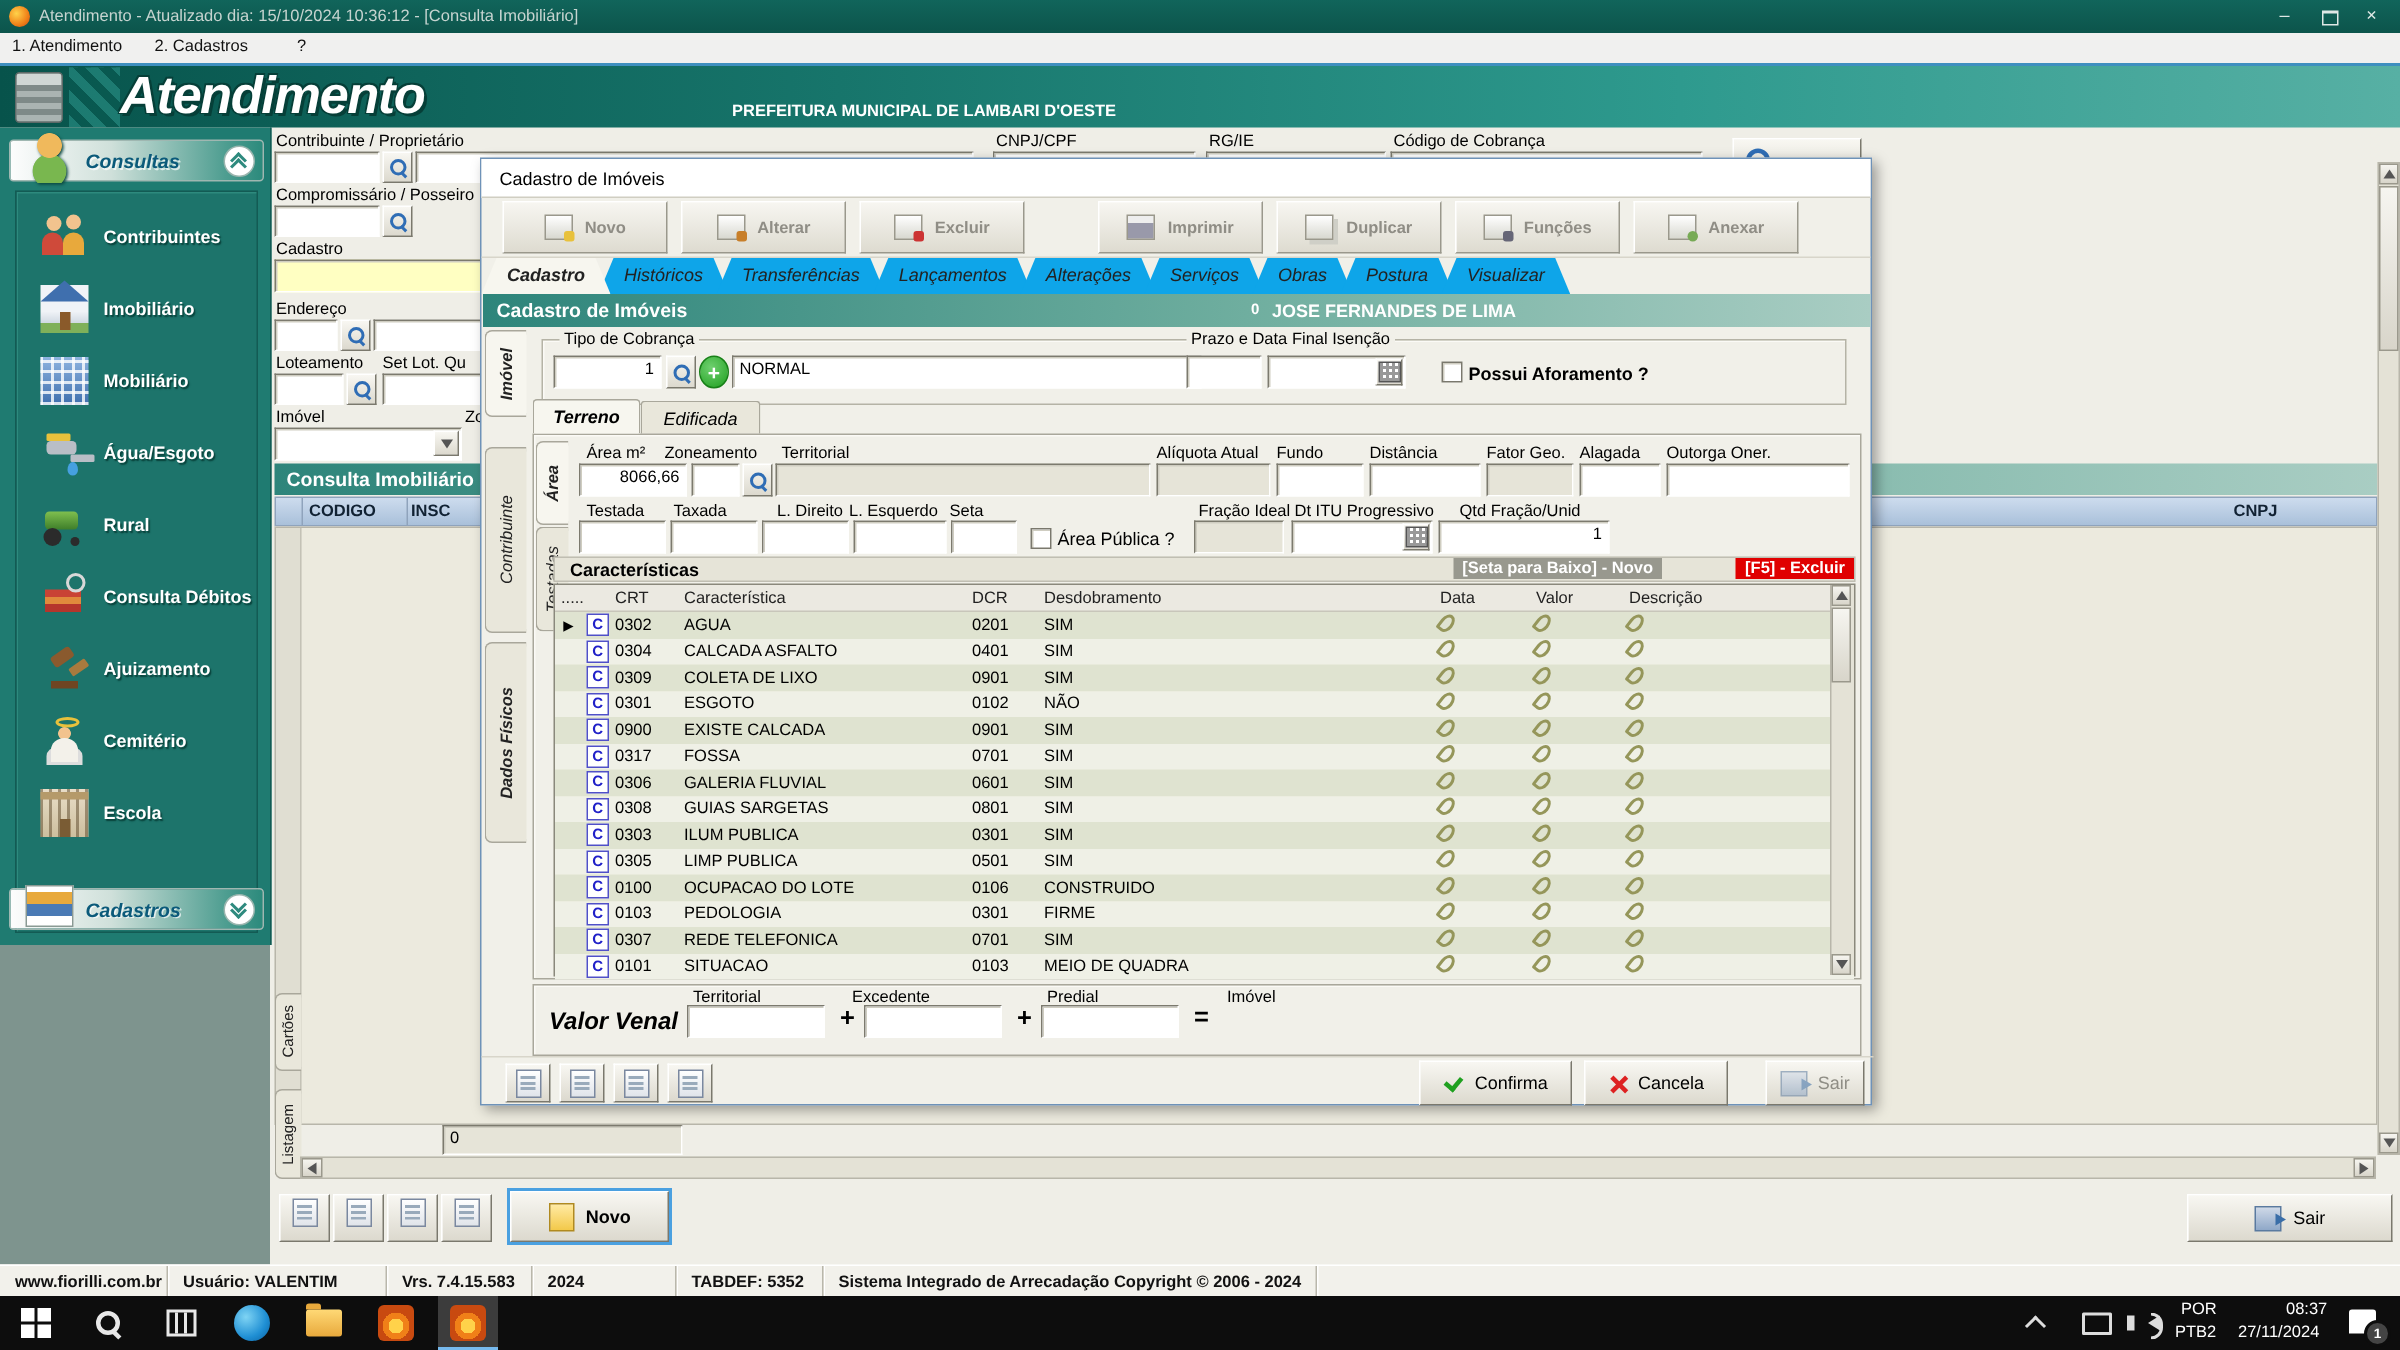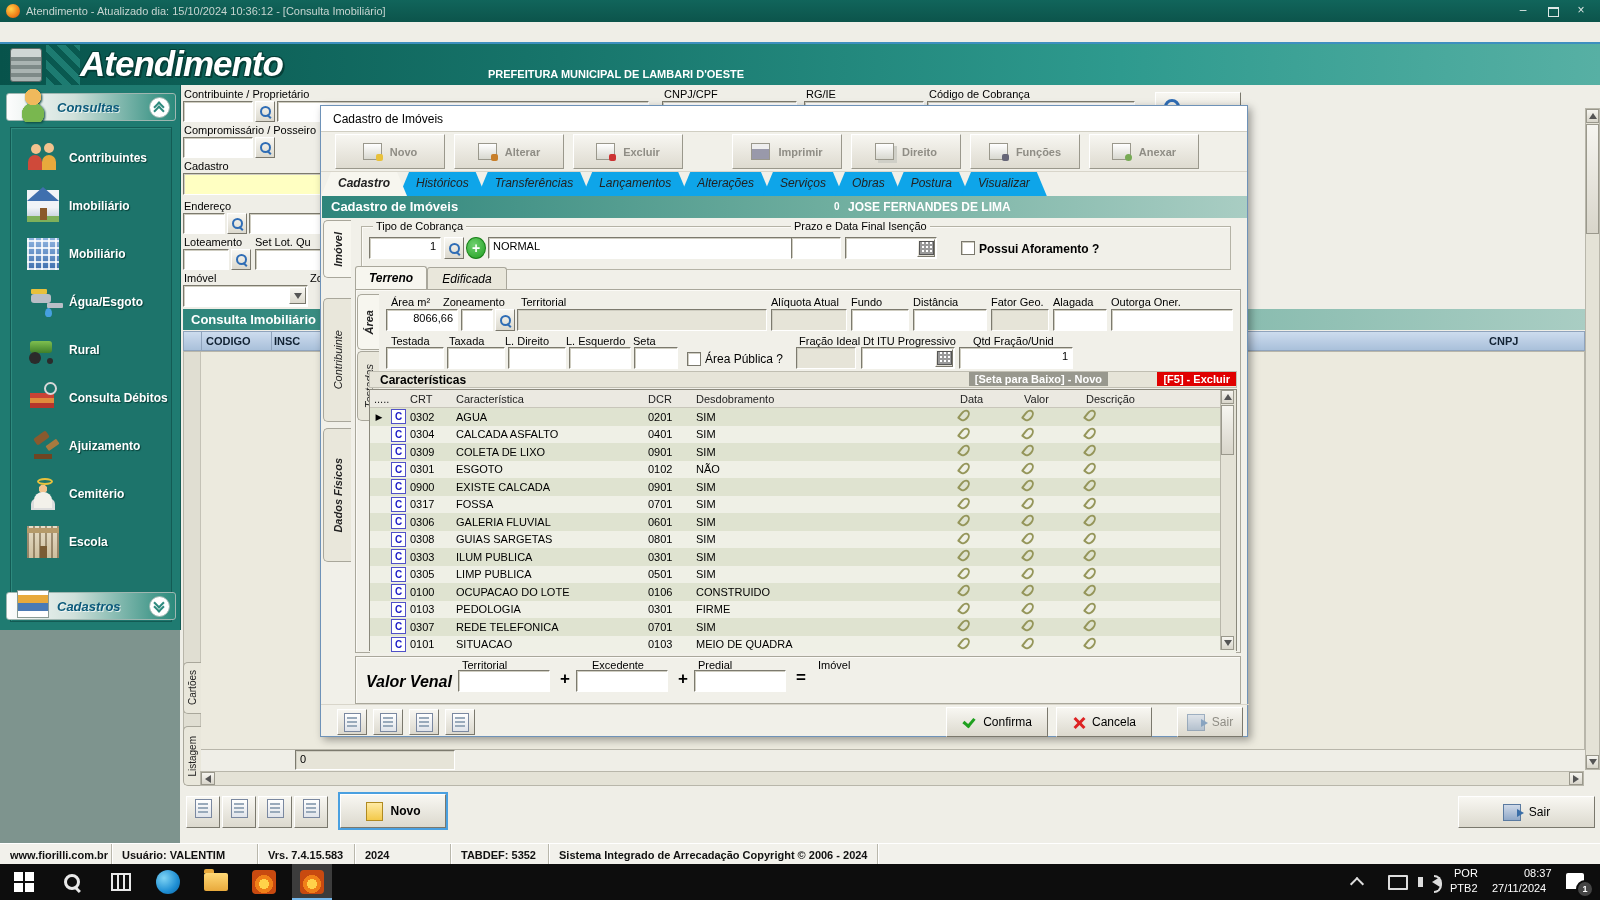--- a/index.html
+++ b/index.html
@@ -207,20 +207,25 @@
   <div class="abs" id="titlebar">
     <div class="abs" style="left:6px;top:4px;width:14px;height:14px;border-radius:50%;background:radial-gradient(circle at 5px 5px,#ffd24a,#f08018 60%,#c84a10)"></div>
     <span class="abs" style="left:26px;top:5px">Atendimento - Atualizado dia: 15/10/2024 10:36:12 - [Consulta Imobiliário]</span>
     <div class="wbtn" style="right:64px">–</div>
     <div class="wbtn" style="right:34px">
         <div id="maxglyph"></div>
       </div>
     <div class="wbtn" style="right:6px">×</div>
   </div>
 
+  <div class="abs" id="menubar">
+    <span style="left:8px">1. Atendimento</span>
+    <span style="left:103px">2. Cadastros</span>
+    <span style="left:198px">?</span>
+  </div>
 
   <div class="abs" id="appheader">
     <div id="calcicon"></div>
     <div id="hdrpattern"></div>
     <div id="apptitle">Atendimento</div>
     <div id="appsub">PREFEITURA MUNICIPAL DE LAMBARI D'OESTE</div>
 
   </div>
 
   <div class="abs" id="sidebar">
@@ -421,21 +426,21 @@
         <div class="tb-btn">
     <i class="tico" data-icon="delete-icon"></i>
     <span class="tb-lbl">Excluir</span>
   </div>
         <div class="tb-btn">
     <i class="tico" data-icon="print-icon"></i>
     <span class="tb-lbl">Imprimir</span>
   </div>
         <div class="tb-btn">
     <i class="tico" data-icon="duplicate-icon"></i>
-    <span class="tb-lbl">Direito</span>
+    <span class="tb-lbl">Duplicar</span>
   </div>
         <div class="tb-btn">
     <i class="tico" data-icon="functions-icon"></i>
     <span class="tb-lbl">Funções</span>
   </div>
         <div class="tb-btn">
     <i class="tico" data-icon="attach-icon"></i>
     <span class="tb-lbl">Anexar</span>
   </div>
       </div>
@@ -512,21 +517,21 @@
     <div class="inp gray" style="left:196px;top:203px;width:250px;height:22px"></div>
     <div class="inp gray" style="left:450px;top:203px;width:76px;height:22px"></div>
     <div class="inp" style="left:530px;top:203px;width:58px;height:22px"></div>
     <div class="inp" style="left:592px;top:203px;width:74px;height:22px"></div>
     <div class="inp gray" style="left:670px;top:203px;width:58px;height:22px"></div>
     <div class="inp" style="left:732px;top:203px;width:54px;height:22px"></div>
     <div class="inp" style="left:790px;top:203px;width:122px;height:22px"></div>
 
     <span class="lbl" style="left:70px;top:229px">Testada</span>
     <span class="lbl" style="left:128px;top:229px">Taxada</span>
-    <span class="lbl" style="left:184px;top:229px">L. Direito</span>
+    <span class="lbl" style="left:197px;top:229px">L. Direito</span>
     <span class="lbl" style="left:245px;top:229px">L. Esquerdo</span>
     <span class="lbl" style="left:312px;top:229px">Seta</span>
     <span class="lbl" style="left:478px;top:229px">Fração Ideal</span>
     <span class="lbl" style="left:542px;top:229px">Dt ITU Progressivo</span>
     <span class="lbl" style="left:652px;top:229px">Qtd Fração/Unid</span>
     <div class="inp" style="left:65px;top:241px;width:58px;height:22px"></div>
     <div class="inp" style="left:126px;top:241px;width:58px;height:22px"></div>
     <div class="inp" style="left:187px;top:241px;width:58px;height:22px"></div>
     <div class="inp" style="left:248px;top:241px;width:62px;height:22px"></div>
     <div class="inp" style="left:313px;top:241px;width:44px;height:22px"></div>
@@ -721,21 +726,21 @@
           </div>
         <div class="sbtn" style="left:0;top:15px;width:13px;height:50px"></div>
       </div>
     </div>
 
     <div id="vvpanel">
       <span class="abs" style="left:10px;top:16px;font-size:16px;font-weight:bold;font-style:italic">Valor Venal</span>
       <span class="lbl" style="left:106px;top:2px">Territorial</span>
       <div class="inp" style="left:102px;top:13px;width:92px;height:22px"></div>
       <span class="vvop" style="left:204px;top:12px">+</span>
-      <span class="lbl" style="left:236px;top:2px">Excedente</span>
+      <span class="lbl" style="left:212px;top:2px">Excedente</span>
       <div class="inp" style="left:220px;top:13px;width:92px;height:22px"></div>
       <span class="vvop" style="left:322px;top:12px">+</span>
       <span class="lbl" style="left:342px;top:2px">Predial</span>
       <div class="inp" style="left:338px;top:13px;width:92px;height:22px"></div>
       <span class="vvop" style="left:440px;top:11px">=</span>
       <span class="lbl" style="left:462px;top:2px">Imóvel</span>
     </div>
 
     <div id="dlg-bottom">
       <div class="raised dnav" style="left:16px">

